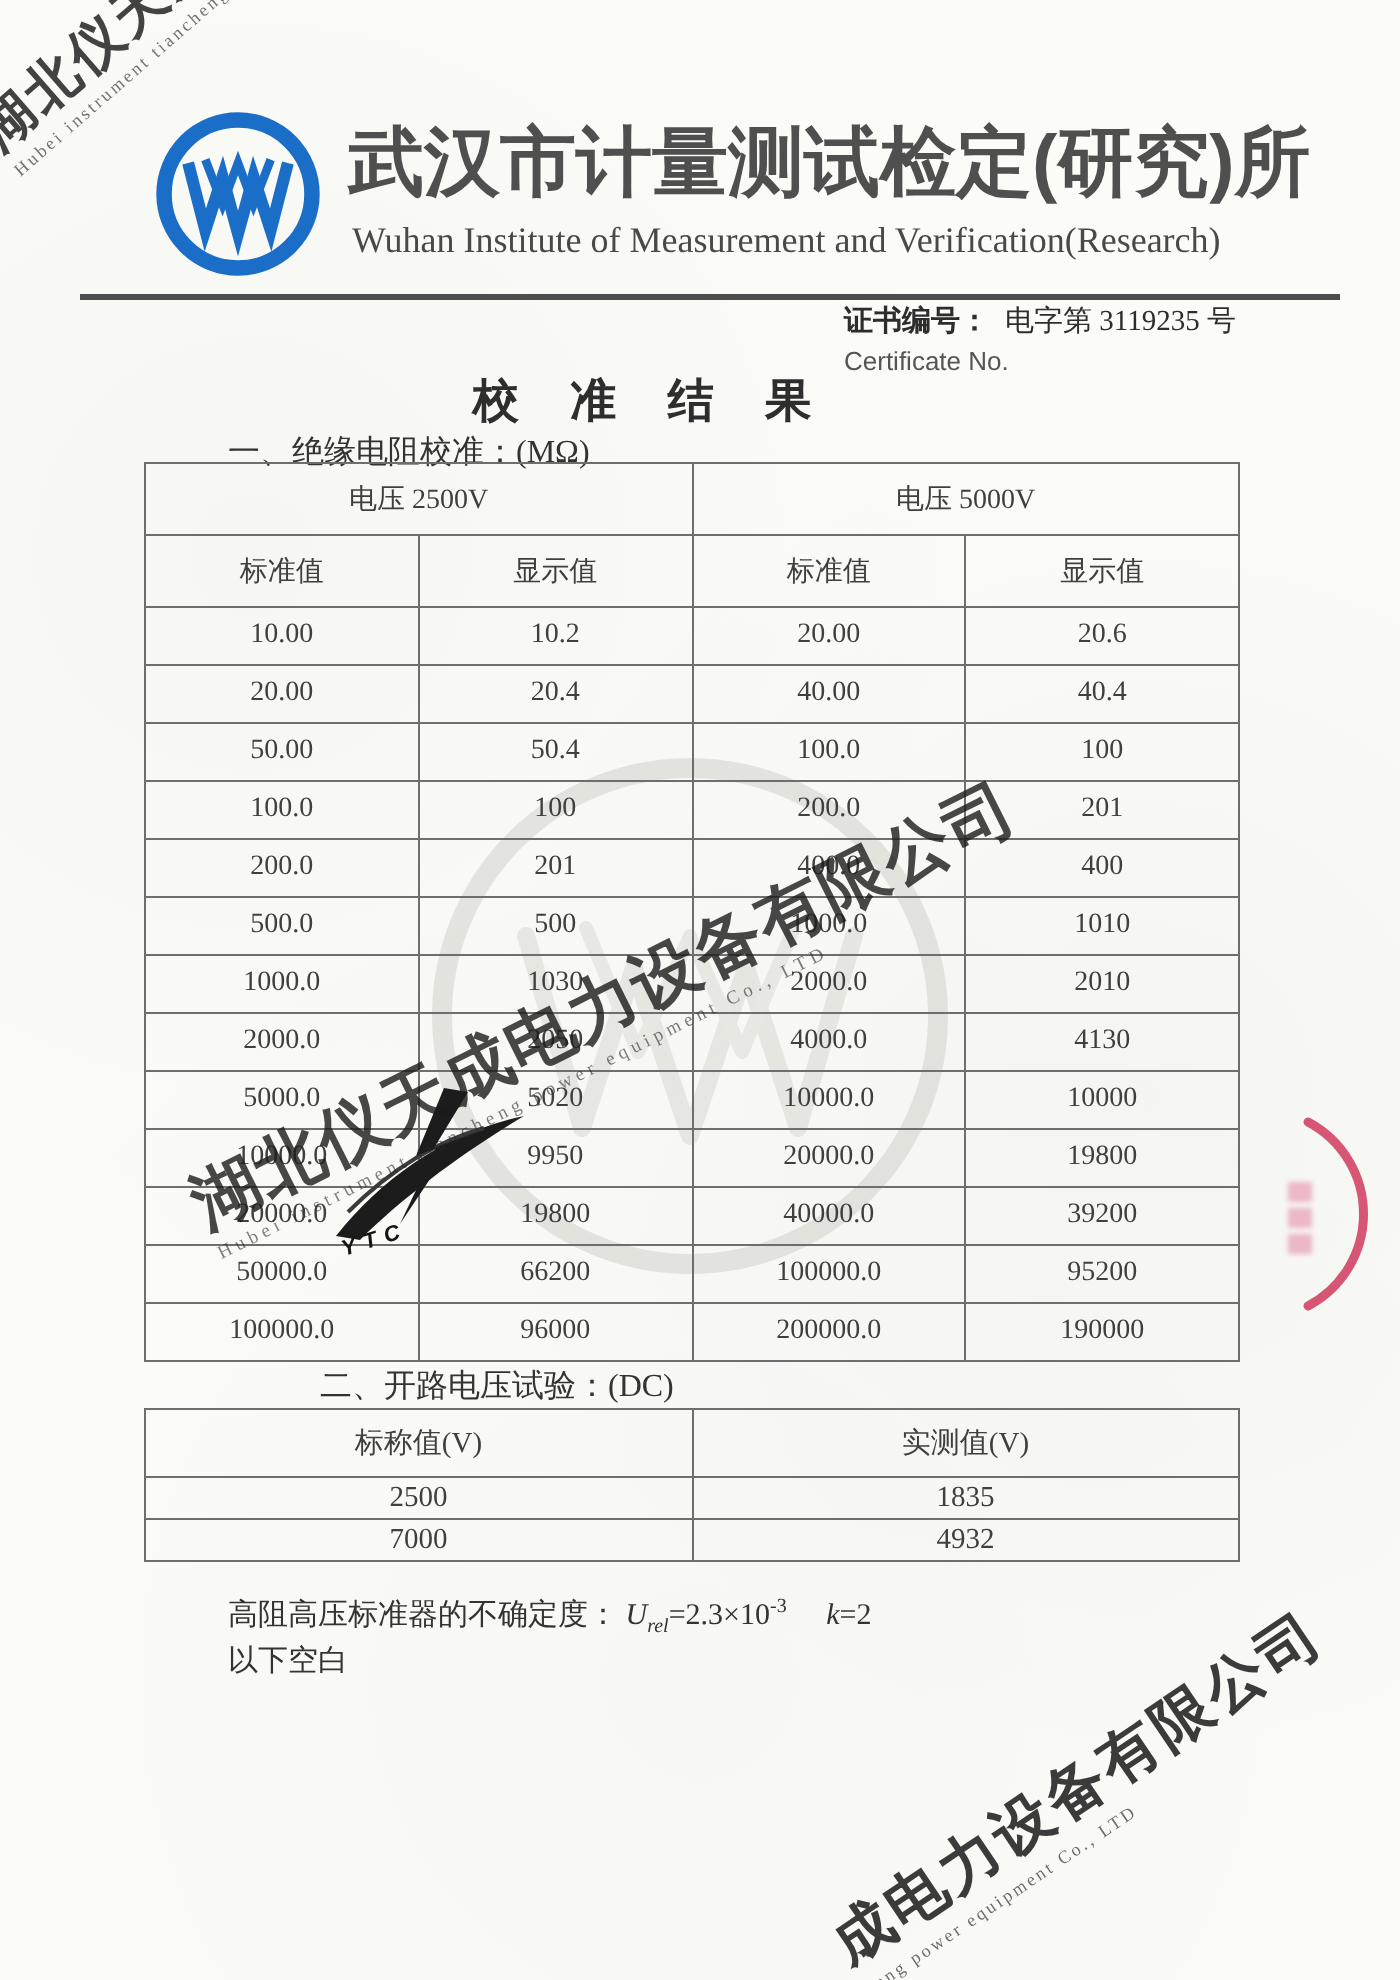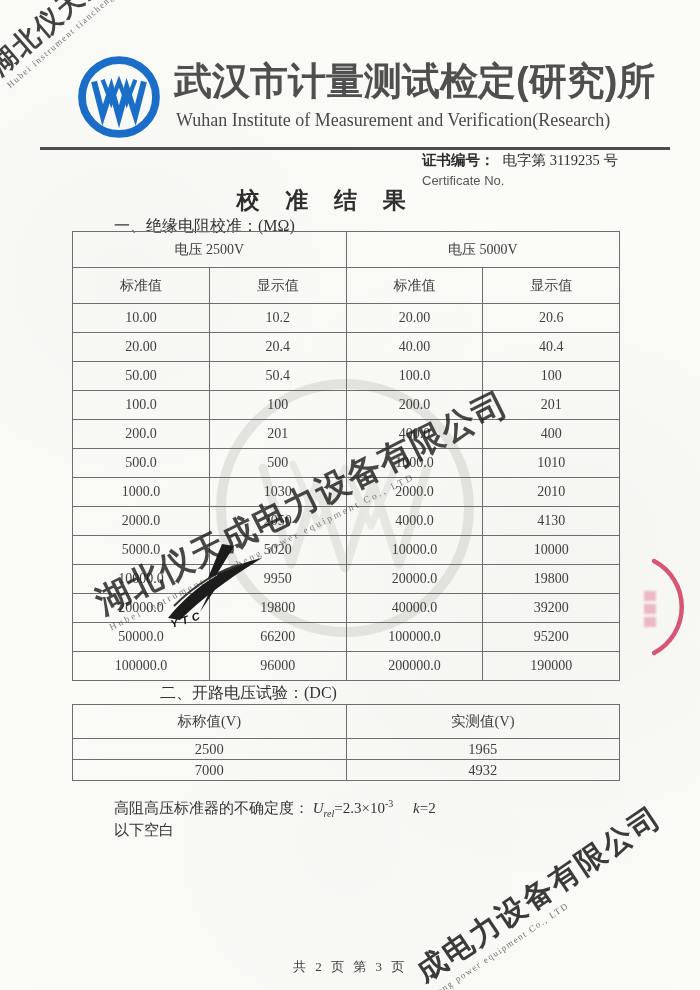--- a/index.html
+++ b/index.html
@@ -204,37 +204,36 @@
   <table class="t2">
     <thead>
       <tr>
         <th>标称值(V)</th>
         <th>实测值(V)</th>
       </tr>
     </thead>
     <tbody>
         <tr>
           <td>2500</td>
-          <td>1965</td>
+          <td>1835</td>
         </tr>
         <tr>
           <td>7000</td>
           <td>4932</td>
         </tr>
       </tbody>
   </table>
 
   <div class="unc">
     <span>高阻高压标准器的不确定度：</span>
     <span class="usym">U</span><sub>rel</sub><span>=2.3×10</span><sup>-3</sup>
     <span class="ksym">k</span><span>=2</span>
   </div>
   <div class="blank">以下空白</div>
 
-  <div class="footer">共 2 页 第 3 页</div>
 
   <svg class="ytc-logo" width="104" height="88" viewBox="0 0 104 88">
     <path d="M4,74 C28,44 60,22 98,14 C68,32 38,54 16,76 Z" fill="#1c1c1c"></path>
     <path d="M10,62 C32,40 56,26 78,20" fill="none" stroke="#3a3a3a" stroke-width="2"></path>
     <polygon points="58,0 44,34 54,30 36,68 64,26 53,30 70,2" fill="#1c1c1c"></polygon>
     <text x="8" y="84" transform="rotate(-17 8 84)" font-family="Liberation Sans, sans-serif" font-size="11" font-style="italic" font-weight="700" letter-spacing="4" fill="#141414">YTC</text>
   </svg>
 
   <svg class="stamp" width="94" height="115" viewBox="0 0 94 115">
     <path d="M48,11 A52,52 0 0 1 48,103" fill="none" stroke="#d23a5e" stroke-width="4.5" stroke-linecap="round"></path>

